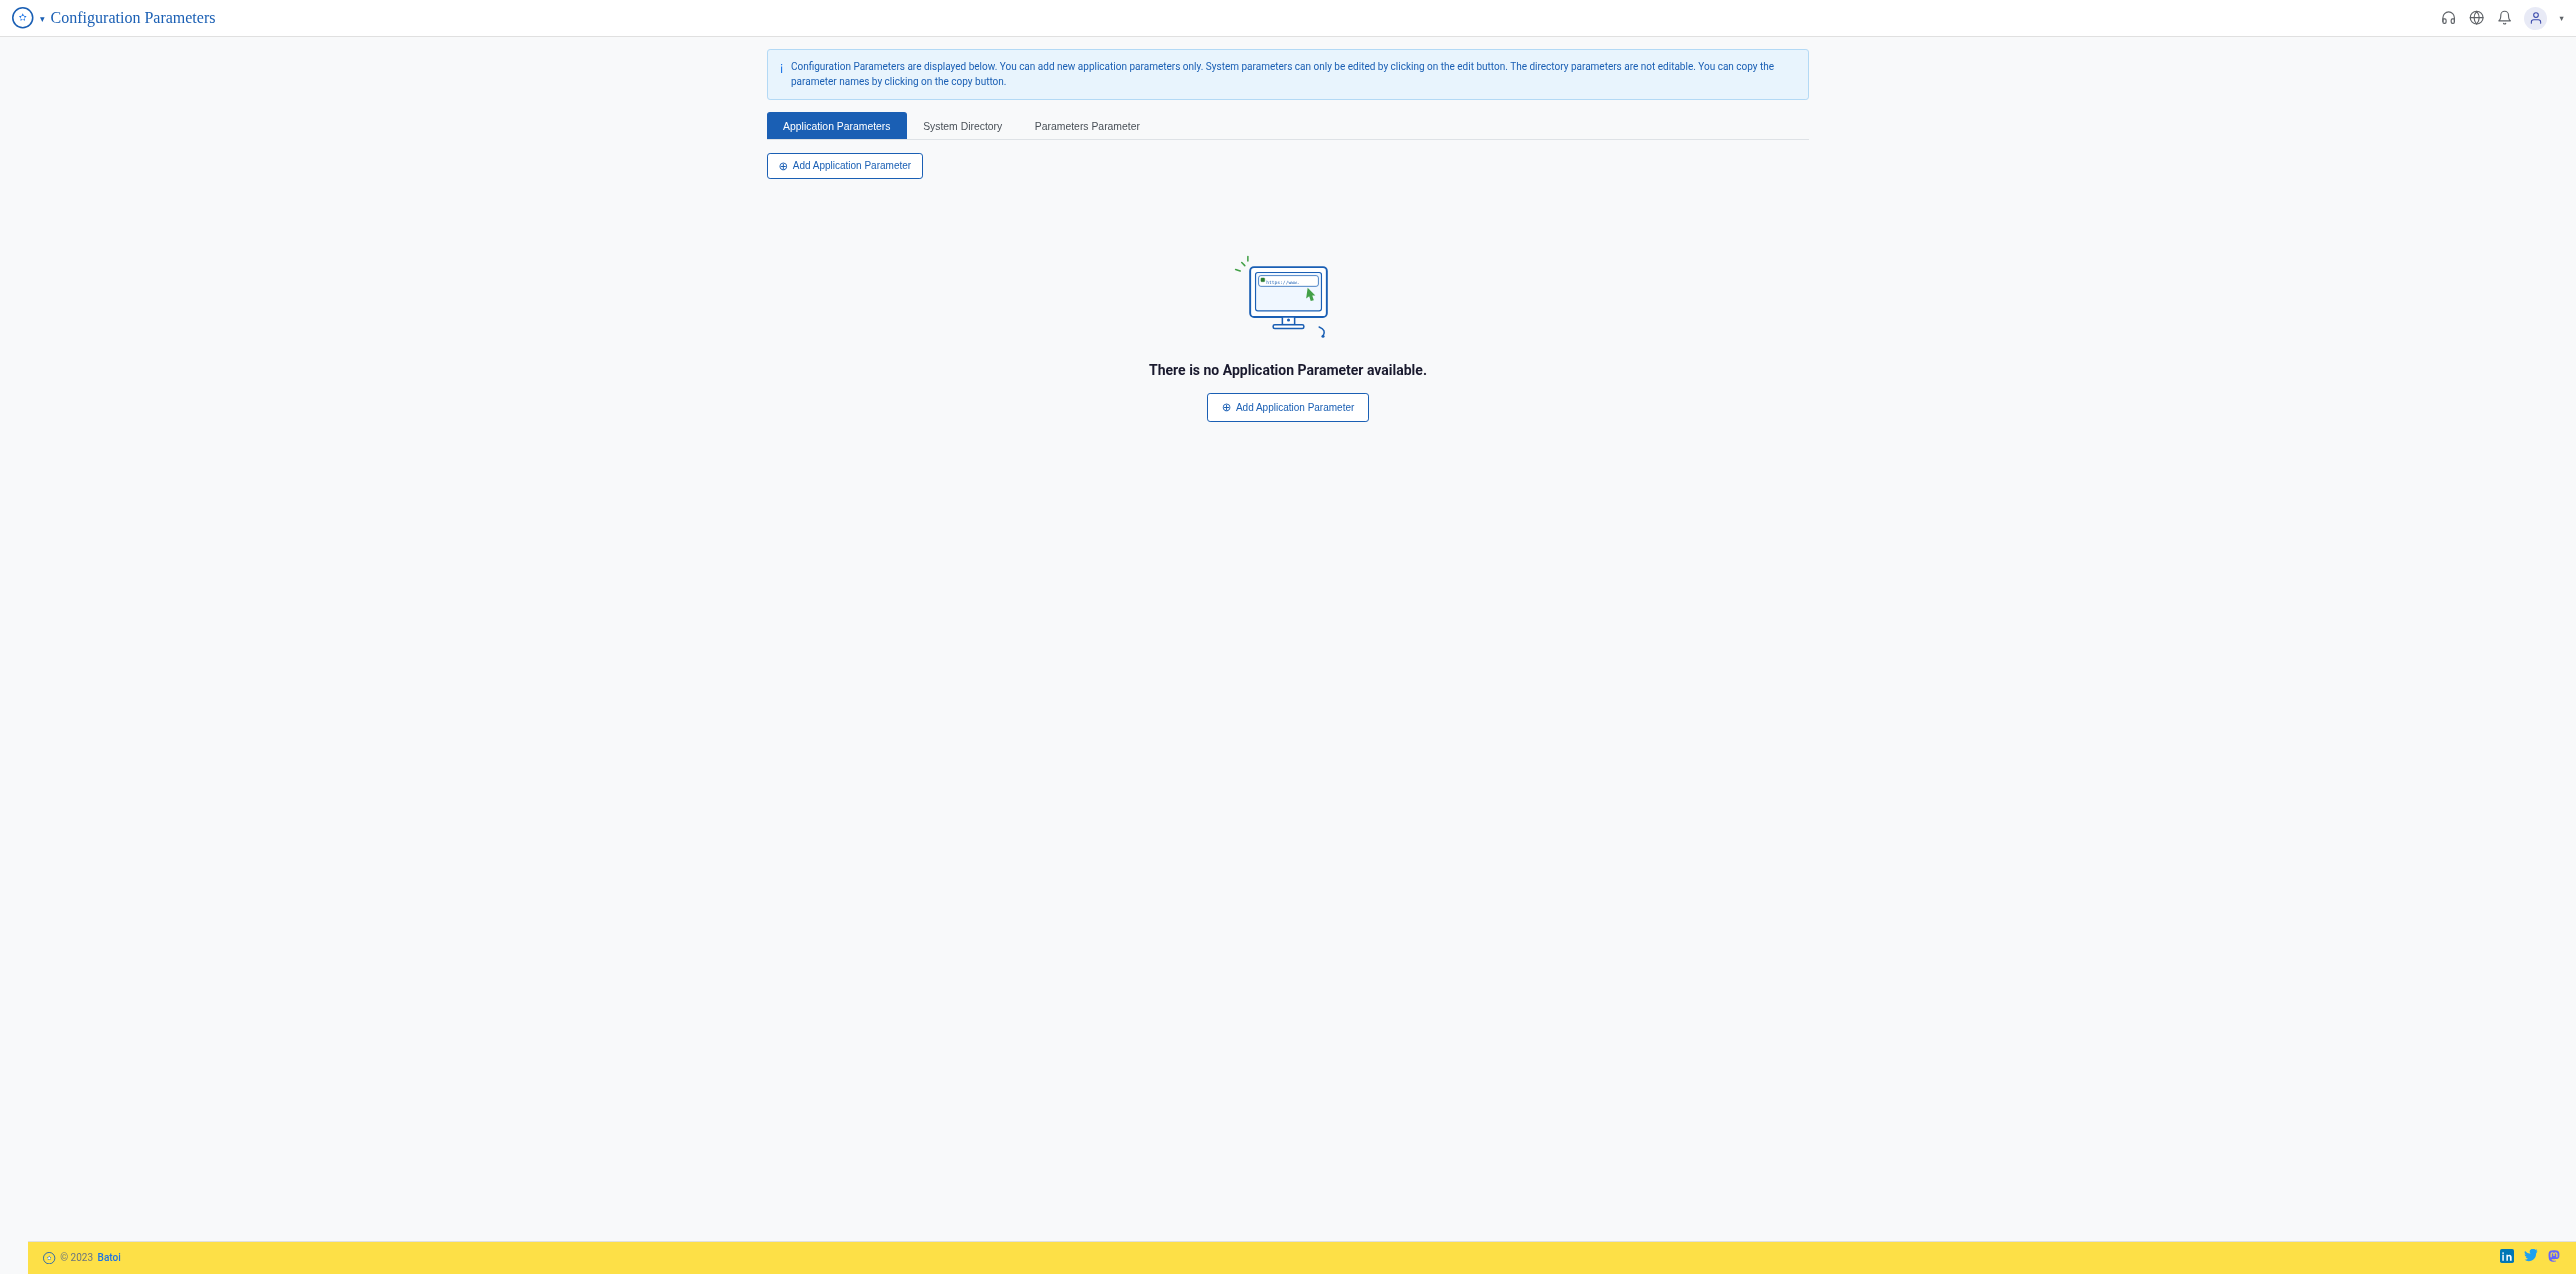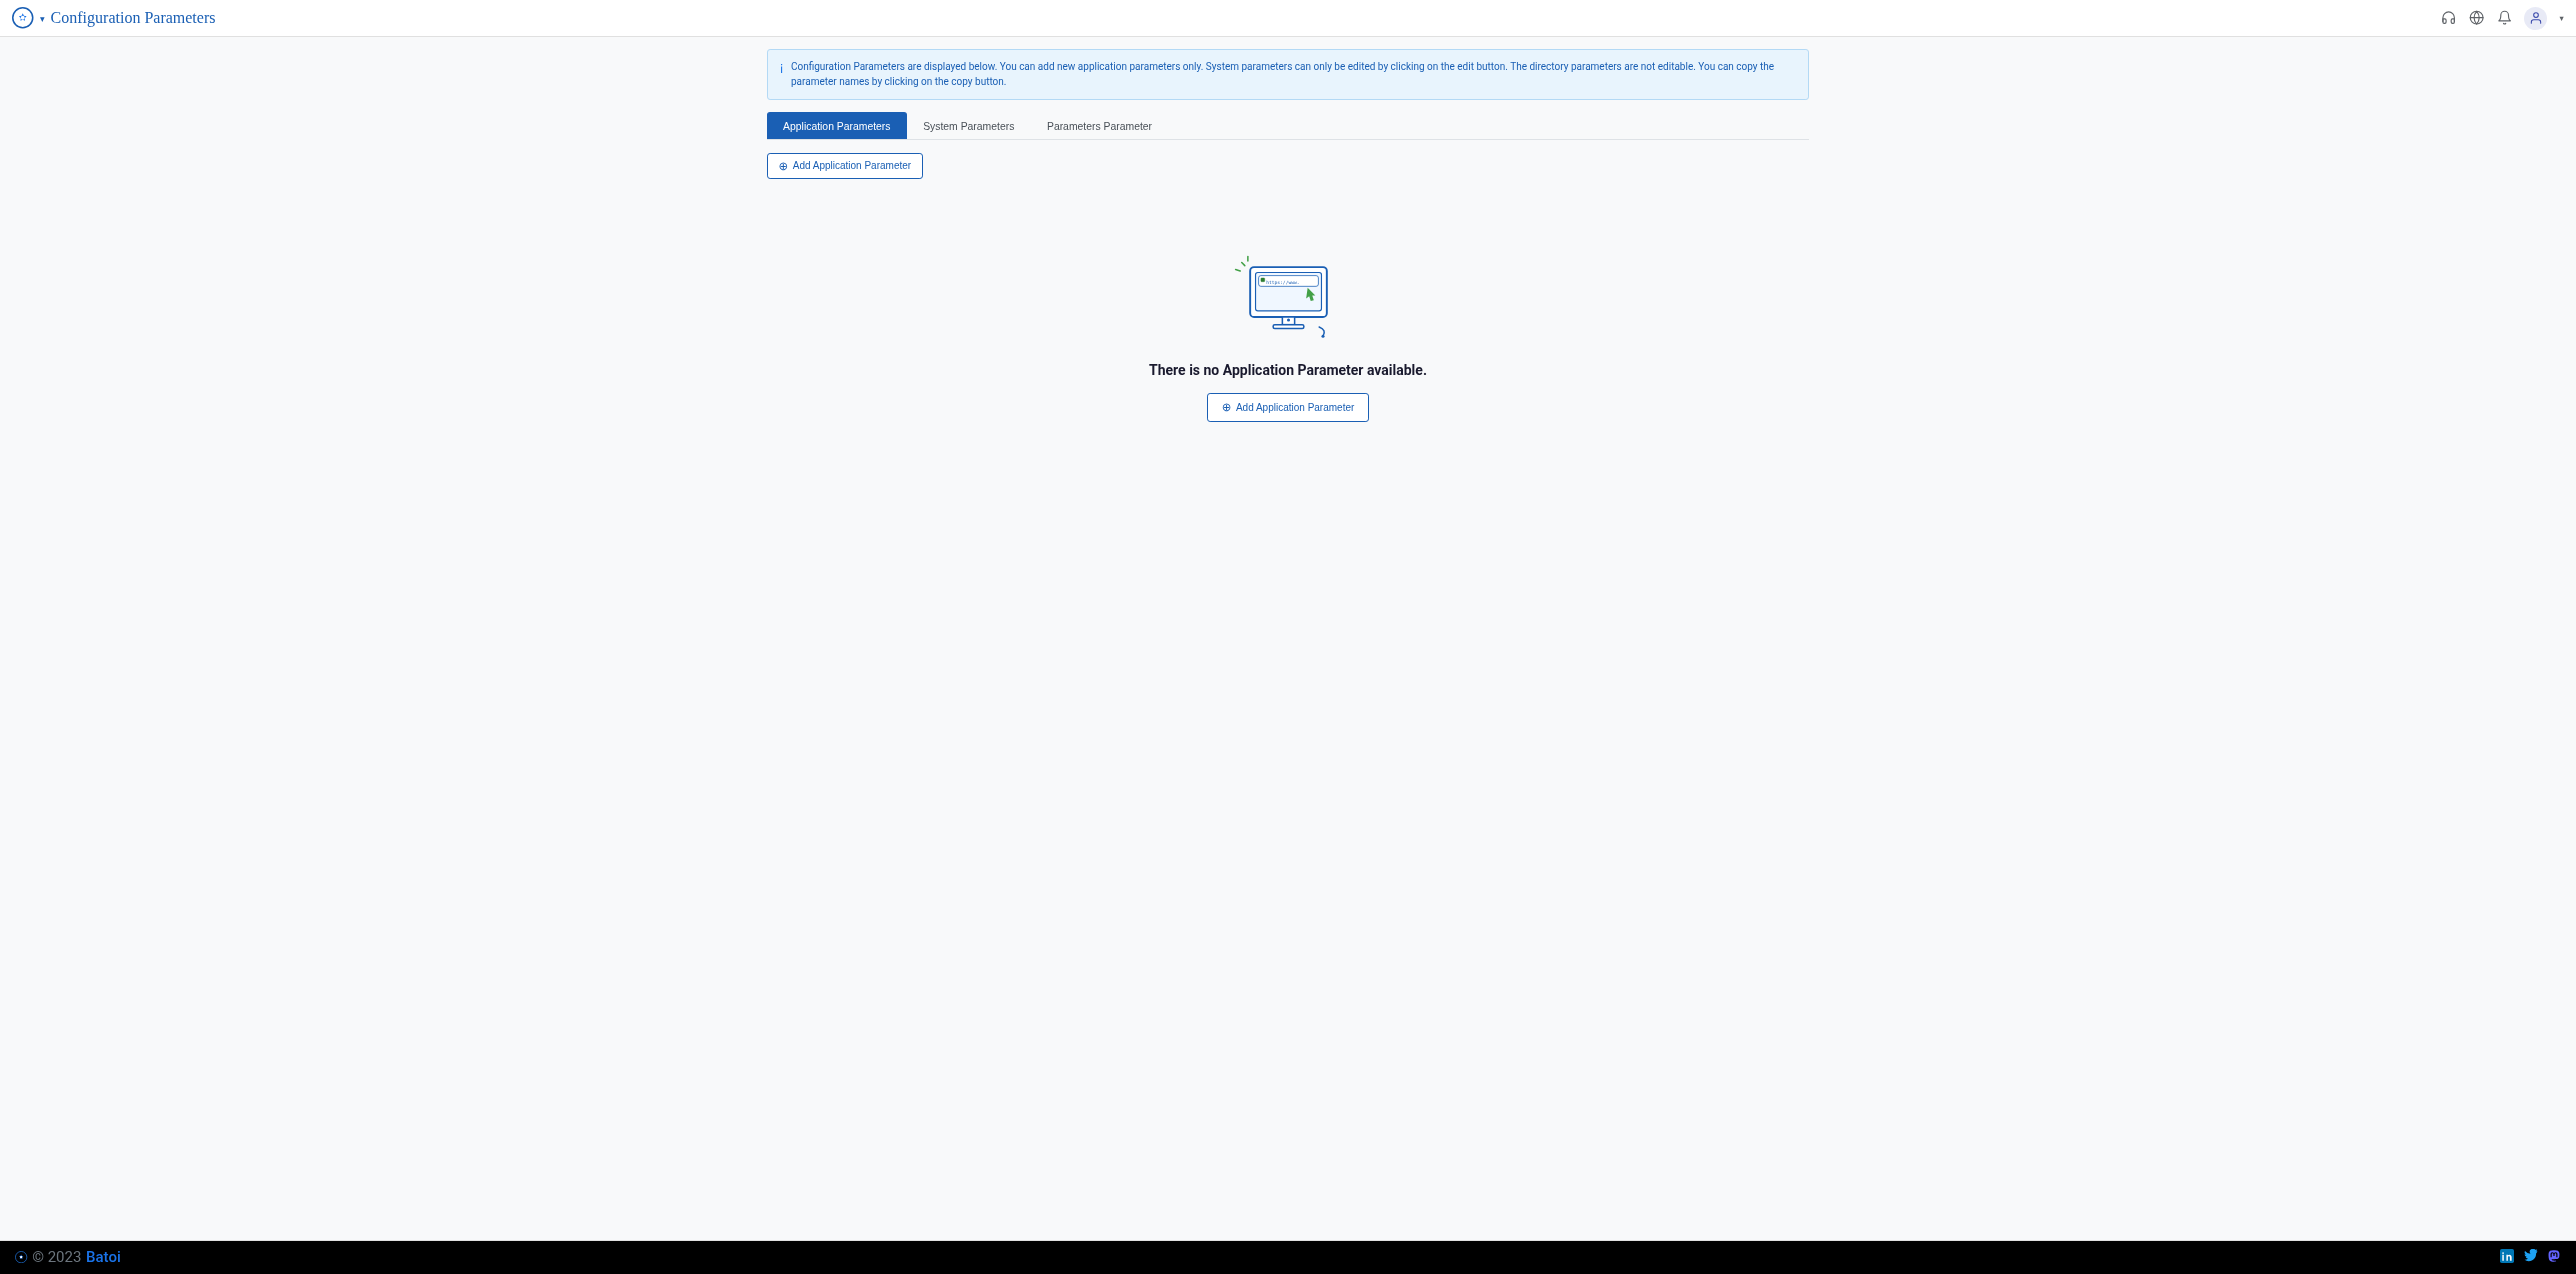--- a/index.html
+++ b/index.html
@@ -169,28 +169,29 @@
     }
     .empty-state-text {
       font-size: 14px;
       font-weight: 700;
       color: #1a1a2e;
       text-align: center;
     }
 
     
     .footer {
-      background: #000000;
+      background: #fde047;
       border-top: 0.8px solid #e0e0e0;
       padding: 7.7px 15.3px;
       display: flex;
       align-items: center;
       justify-content: space-between;
-      font-size: 15px;
+      font-size: 10px;
       color: #6c757d;
+      margin-left: 28px;
     }
     .footer-left {
       display: flex;
       align-items: center;
       gap: 4.6px;
     }
     .footer-brand-link {
       color: #1a73e8;
       text-decoration: none;
       font-weight: 500;
@@ -268,21 +269,21 @@
     <span class="info-alert-icon">ℹ</span>
     <span>Configuration Parameters are displayed below. You can add new application parameters only. System parameters can only be edited by clicking on the edit button. The directory parameters are not editable. You can copy the parameter names by clicking on the copy button.</span>
   </div>
 
   
   <div class="tabs-container">
     <button class="tab active">
       <span>Application Parameters</span>
     </button>
     <button class="tab">
-      <span>System Parameters</span>
+      <span>System Directory</span>
     </button>
     <button class="tab">
       <span>Parameters Parameter</span>
     </button>
   </div>
 
   
   <button class="btn-add">
     <span style="font-size:11.5px; color:#1a5fb4;">⊕</span>
     <span>Add Application Parameter</span>

